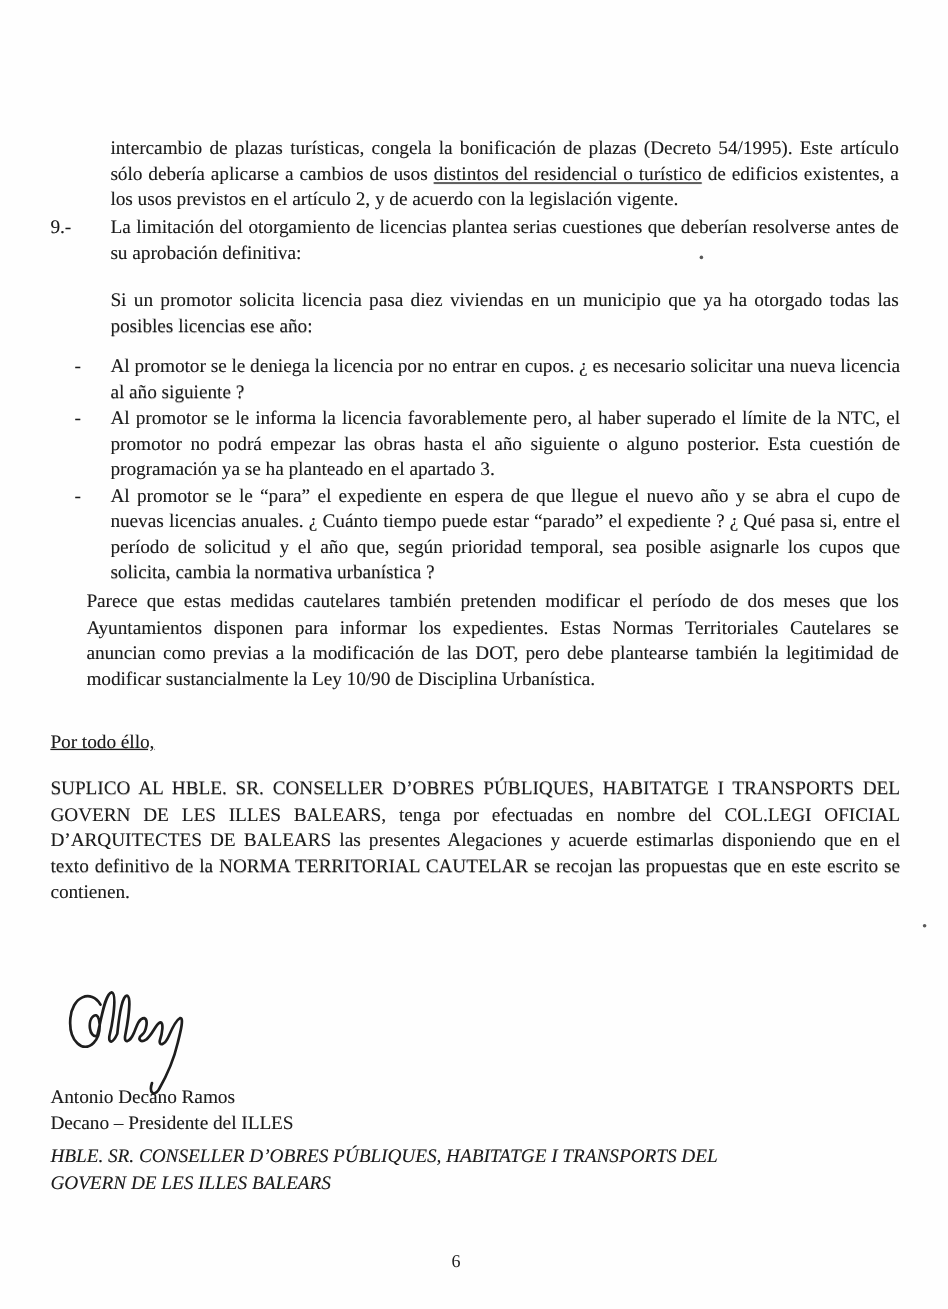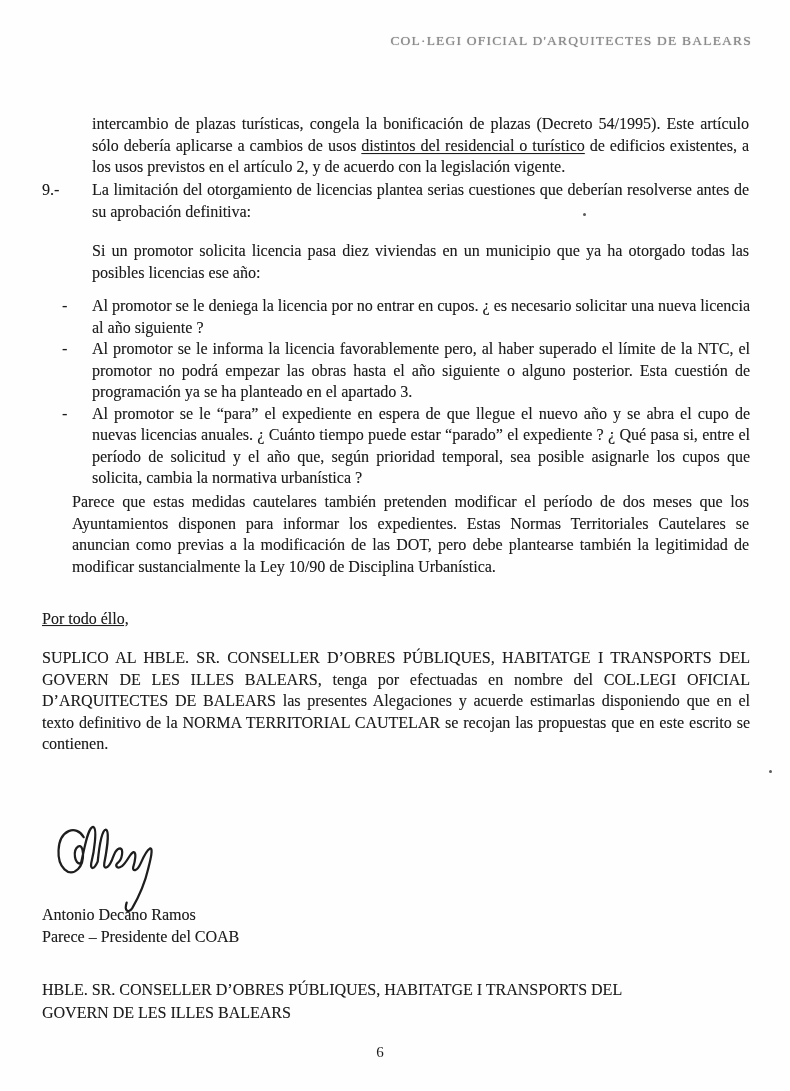--- a/index.html
+++ b/index.html
@@ -45,21 +45,20 @@
   }
   .speck { position: absolute; background: #5a5a5a; border-radius: 50%; }
   .speck-a { left: 583px; top: 213px; width: 3px; height: 3px; }
   .speck-b { left: 769px; top: 770px; width: 3px; height: 3px; }
 </style>
 </head>
 <body>
 
 <div class="page">
 
-  <div class="letterhead">COL·LEGI OFICIAL D'ARQUITECTES DE BALEARS</div>
 
   <div class="blk just" style="top:79px; left:92px; width:657px;margin-top:34px;">
     <span>intercambio de plazas turísticas, congela la bonificación de plazas (Decreto 54/1995). Este artículo sólo debería aplicarse a cambios de usos </span><span class="u">distintos del residencial o turístico</span><span> de edificios existentes, a los usos previstos en el artículo 2, y de acuerdo con la legislación vigente.</span>
   </div>
 
   <div class="blk item-num">9.-</div>
 
   <div class="blk just" style="top:179px; left:92px; width:657px;">La limitación del otorgamiento de licencias plantea serias cuestiones que deberían resolverse antes de su aprobación definitiva:</div>
 
   <div class="blk just" style="top:240px; left:92px; width:657px;">Si un promotor solicita licencia pasa diez viviendas en un municipio que ya ha otorgado todas las posibles licencias ese año:</div>
@@ -92,23 +91,23 @@
                C 35 30, 38 8, 44 7 C 49 8, 45 34, 42 46 C 41 53, 45 53, 49 44
                C 51 24, 54 9, 58 10 C 62 12, 58 36, 56 46 C 55 53, 60 52, 64 43
                C 67 35, 69 30, 73 30 C 77 31, 75 42, 71 45 C 67 48, 69 53, 75 49
                C 81 44, 83 36, 87 34 C 91 33, 89 44, 87 50 C 86 55, 91 55, 95 46
                C 98 39, 101 32, 105 30 C 109 29, 105 44, 103 52 C 100 65, 94 80, 86 94 C 82 100, 77 97, 80 88" fill="none" stroke="#1e1e1e" stroke-width="2.4" stroke-linecap="round" stroke-linejoin="round"></path>
     </svg>
   </div>
 
   <div class="blk" style="top:904px; left:42px;">Antonio Decano Ramos</div>
 
-  <div class="blk" style="top:926px; left:42px;">Parece – Presidente del COAB</div>
+  <div class="blk" style="top:926px; left:42px;">Decano – Presidente del ILLES</div>
 
-  <div class="blk addressee" style="top:979px; left:42px; width:680px; line-height:22.5px;">HBLE. SR. CONSELLER D’OBRES PÚBLIQUES, HABITATGE I TRANSPORTS DEL
+  <div class="blk addressee" style="top:953px; left:42px; width:680px; line-height:22.5px;font-style:italic;">HBLE. SR. CONSELLER D’OBRES PÚBLIQUES, HABITATGE I TRANSPORTS DEL
 GOVERN  DE LES ILLES BALEARS</div>
 
   <div class="pagenum">6</div>
 
   <div class="speck speck-a"></div>
   <div class="speck speck-b"></div>
 
 </div>
 
 </body></html>

